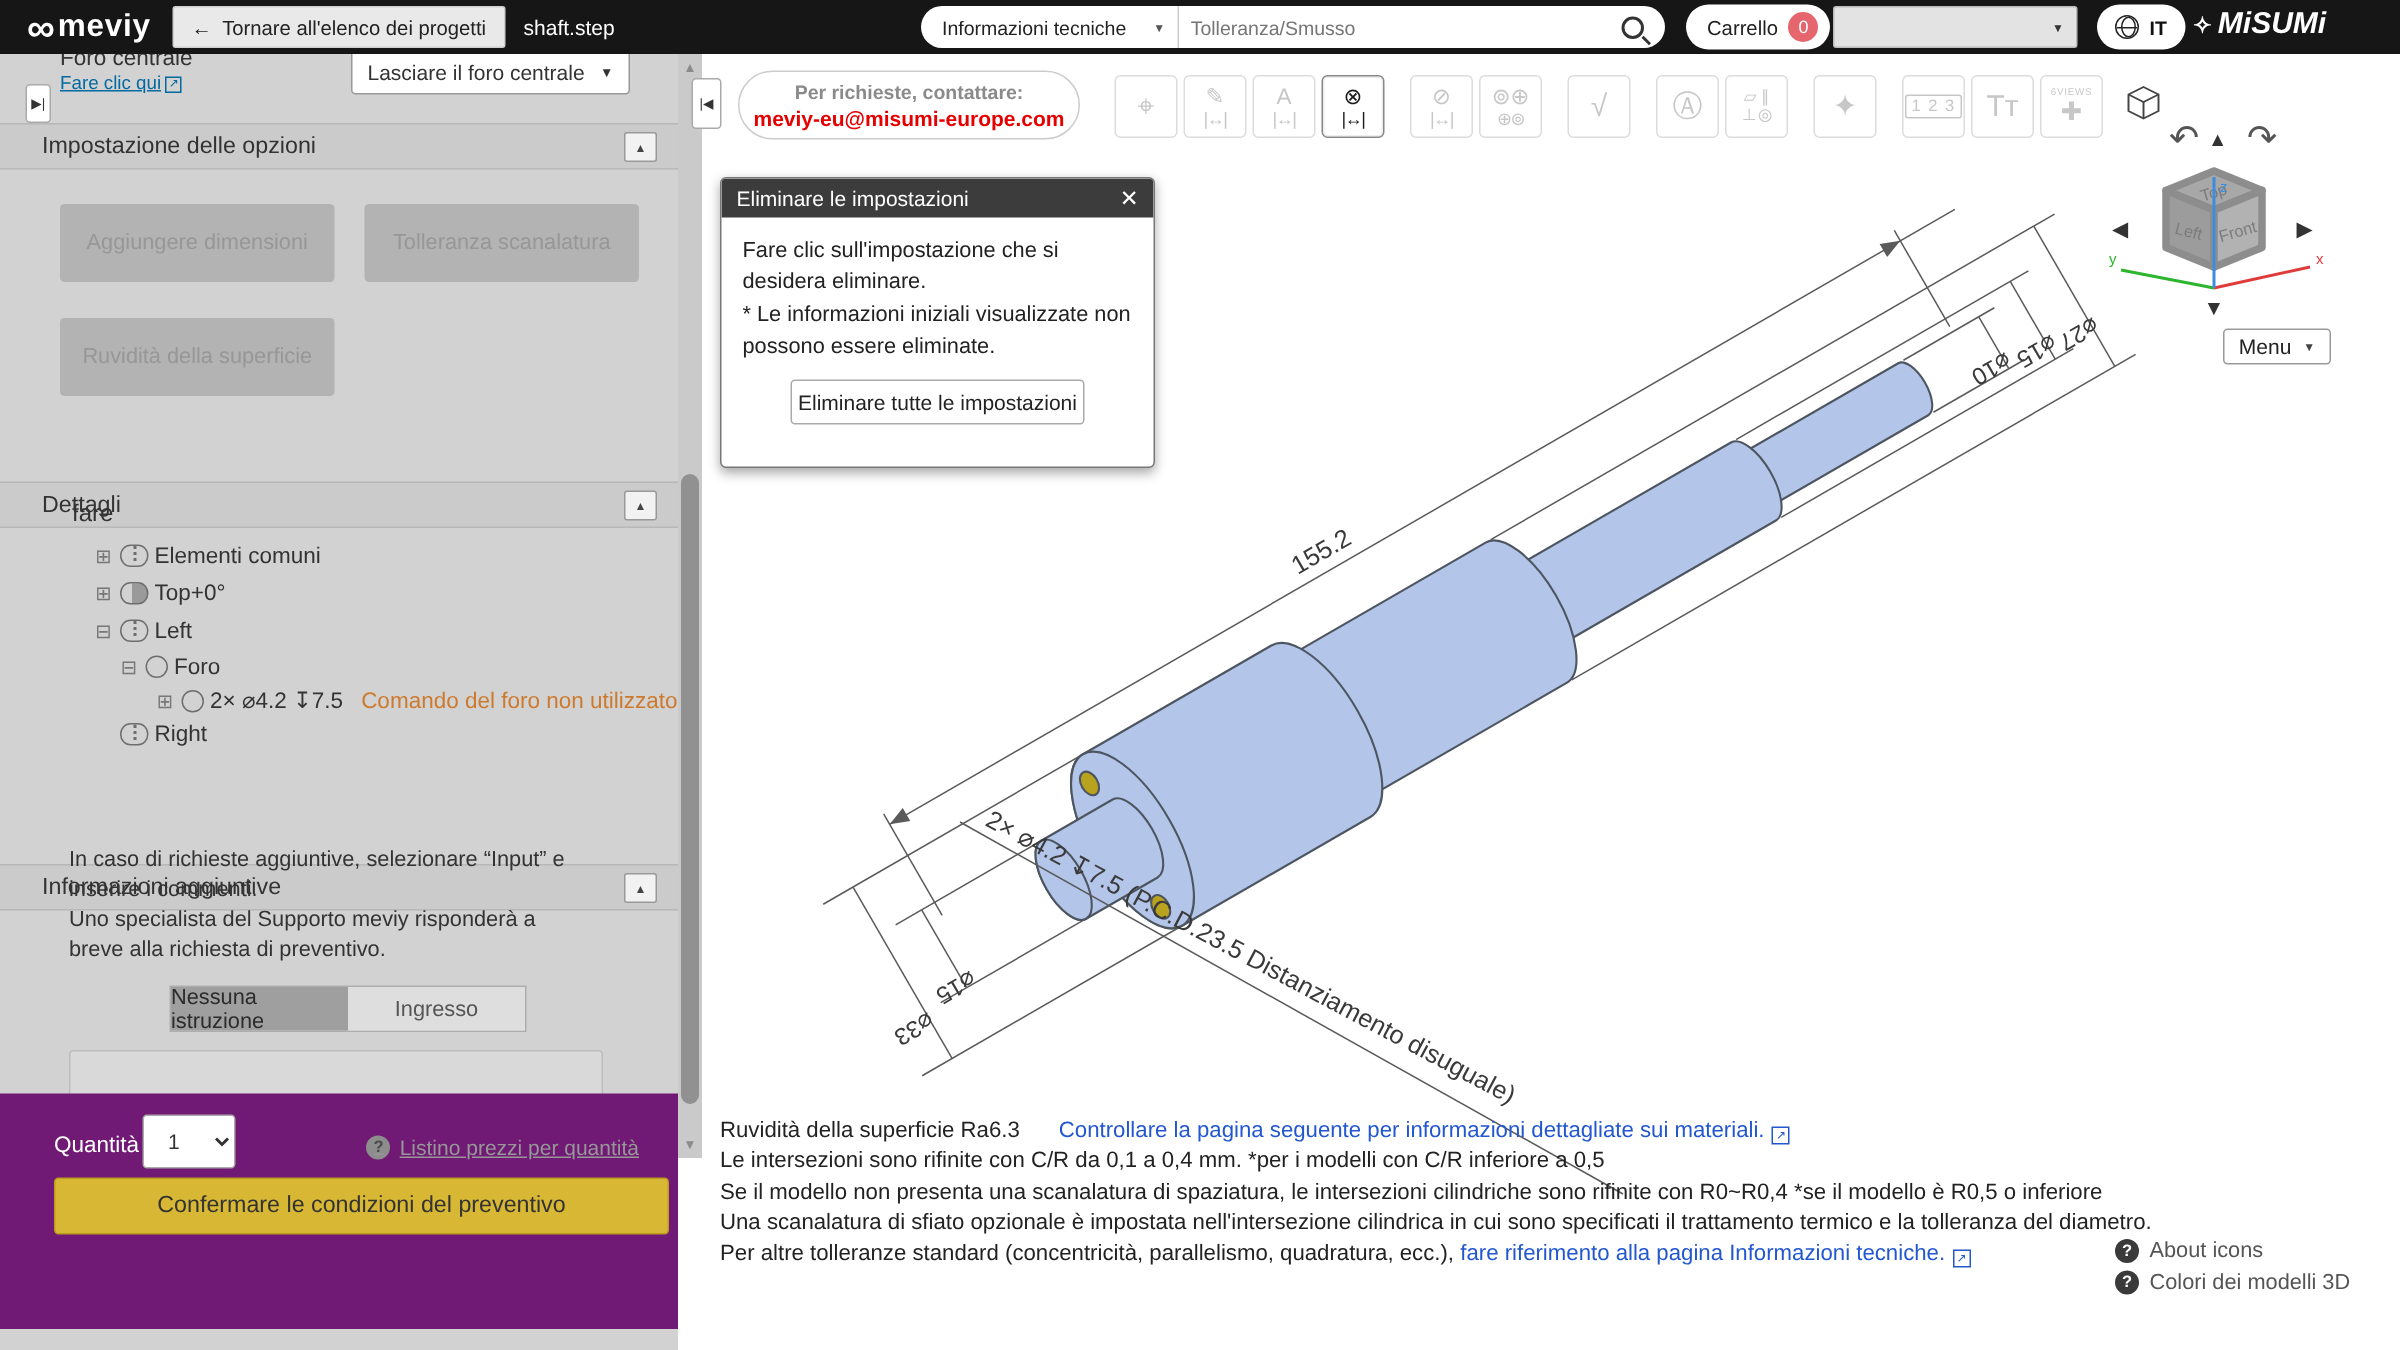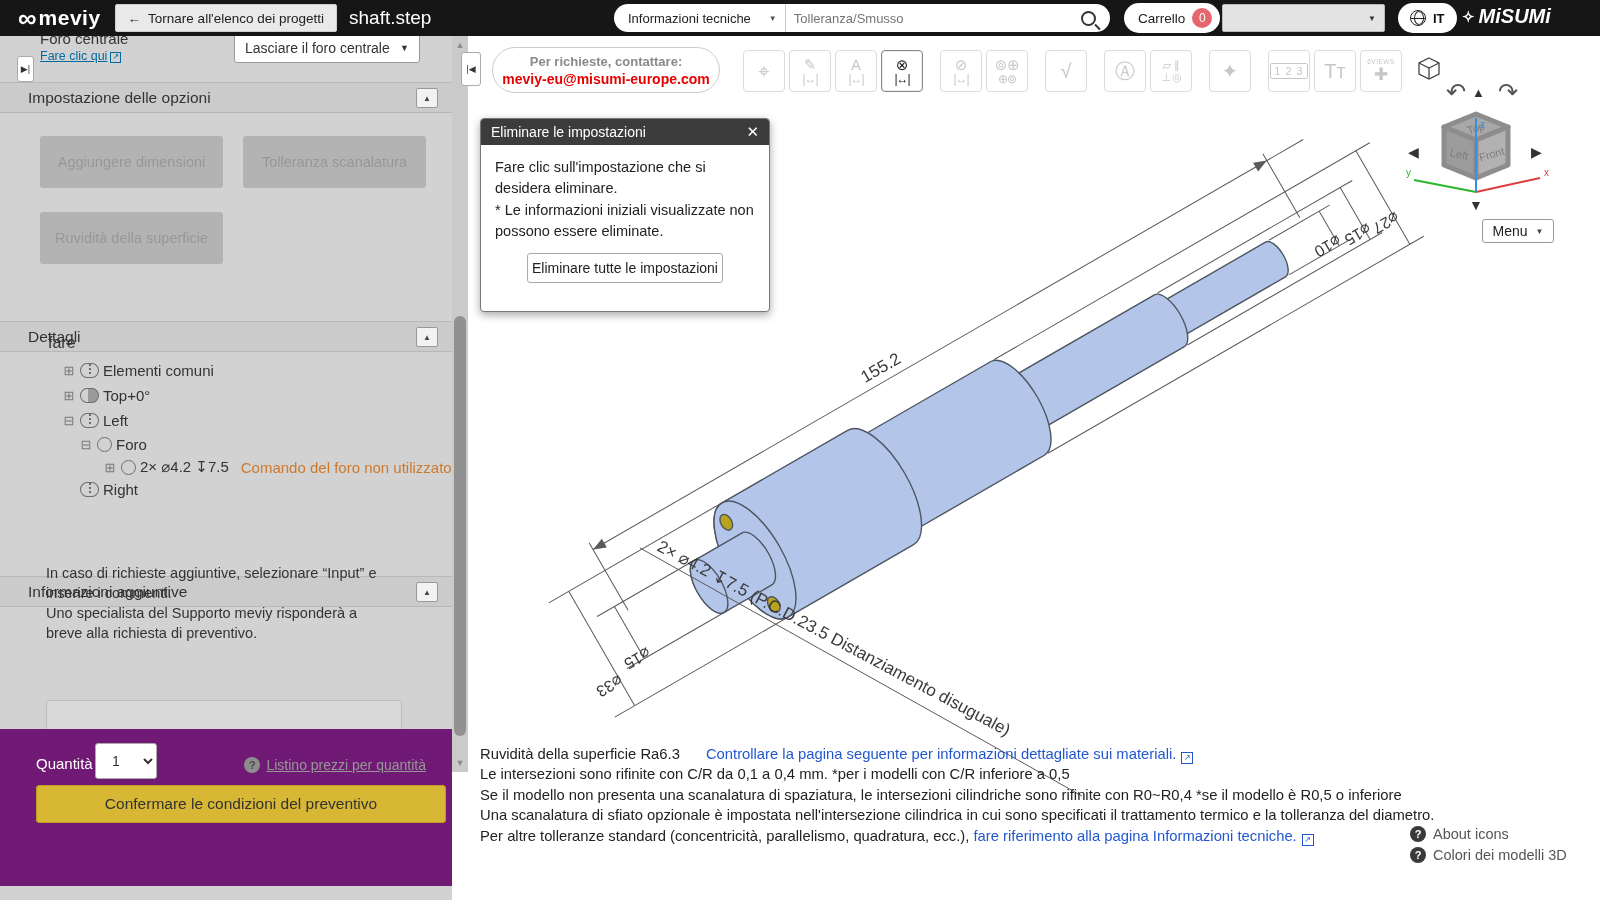--- a/index.html
+++ b/index.html
@@ -5,21 +5,21 @@
   * { margin:0; padding:0; box-sizing:border-box; }
   html,body { width:1600px; height:900px; overflow:hidden; }
   body { font-family:"Liberation Sans",sans-serif; background:#fff; position:relative; }
   .abs { position:absolute; }
 
   
   #topbar { position:absolute; left:0; top:0; width:1600px; height:36px; background:#161616; display:flex; align-items:center; z-index:50; }
   .logo-mark { color:#fff; font-size:26px; font-weight:bold; margin-left:18px; line-height:30px; }
   .logo-text { color:#fff; font-size:21px; font-weight:bold; margin-left:2px; letter-spacing:.5px; }
   #back-btn { margin-left:14px; background:#e9e9e9; border:1px solid #cfcfcf; border-radius:2px; height:28px; padding:0 12px; font-size:13.5px; color:#222; display:flex; align-items:center; gap:7px; cursor:pointer; }
-  #file-name { color:#fff; font-size:19px; margin-left:12px; }
+  #file-name { color:#fff; font-size:14px; margin-left:12px; }
   #search-wrap { position:absolute; left:614px; top:4px; width:496px; height:28px; background:#fff; border-radius:14px; display:flex; align-items:center; overflow:hidden; }
   #search-cat { font-size:13px; color:#222; padding:0 8px 0 14px; display:flex; align-items:center; gap:18px; border-right:1px solid #ccc; height:100%; cursor:pointer; white-space:nowrap; }
   #search-input { border:none; outline:none; flex:1; font-size:13px; padding:0 8px; color:#333; font-family:"Liberation Sans",sans-serif; }
   .mag { width:15px; height:15px; border:2px solid #333; border-radius:50%; position:relative; margin-right:14px; flex:none; }
   .mag:after { content:""; position:absolute; width:7px; height:2px; background:#333; transform:rotate(45deg); left:11px; top:13px; }
   #cart-pill { position:absolute; left:1124px; top:3px; height:30px; background:#fff; border-radius:15px; display:flex; align-items:center; padding:0 8px 0 14px; gap:7px; cursor:pointer; }
   #cart-pill .lbl { font-size:13.5px; color:#222; }
   #cart-badge { background:#e5666c; color:#fff; border-radius:50%; width:20px; height:20px; font-size:12px; display:flex; align-items:center; justify-content:center; }
   #top-select { position:absolute; left:1222px; top:4px; width:163px; height:28px; background:#e3e3e3; border:1px solid #bbb; border-radius:2px; display:flex; align-items:center; justify-content:flex-end; padding-right:8px; color:#333; cursor:pointer; }
   #locale-pill { position:absolute; left:1398px; top:3px; height:30px; background:#fff; border-radius:15px; display:flex; align-items:center; padding:0 12px; gap:7px; cursor:pointer; }
@@ -206,20 +206,24 @@
     <span>Right</span>
   </div>
 
   <div class="sec-head abs" style="left:0;top:478px;width:452px">
     <span>Informazioni aggiuntive</span>
     <span class="collapse-btn">▲</span>
   </div>
   <div class="abs" style="left:46px;top:527px;width:348px;font-size:14.5px;color:#333;line-height:1.38">
     <div>In caso di richieste aggiuntive, selezionare “Input” e inserire i commenti.</div>
     <div>Uno specialista del Supporto meviy risponderà a breve alla richiesta di preventivo.</div>
+  </div>
+  <div id="seg">
+    <div class="opt on">Nessuna istruzione</div>
+    <div class="opt off">Ingresso</div>
   </div>
   <div class="abs" style="left:46px;top:664px;width:356px;height:64px;background:#d9d9d9;border:1px solid #bdbdbd;border-radius:3px"></div>
 </div>
 
 <div id="sb-scroll">
   <span class="arr" style="top:2px">▲</span>
   <div id="sb-thumb"></div>
   <span class="arr" style="bottom:2px">▼</span>
 </div>
 

